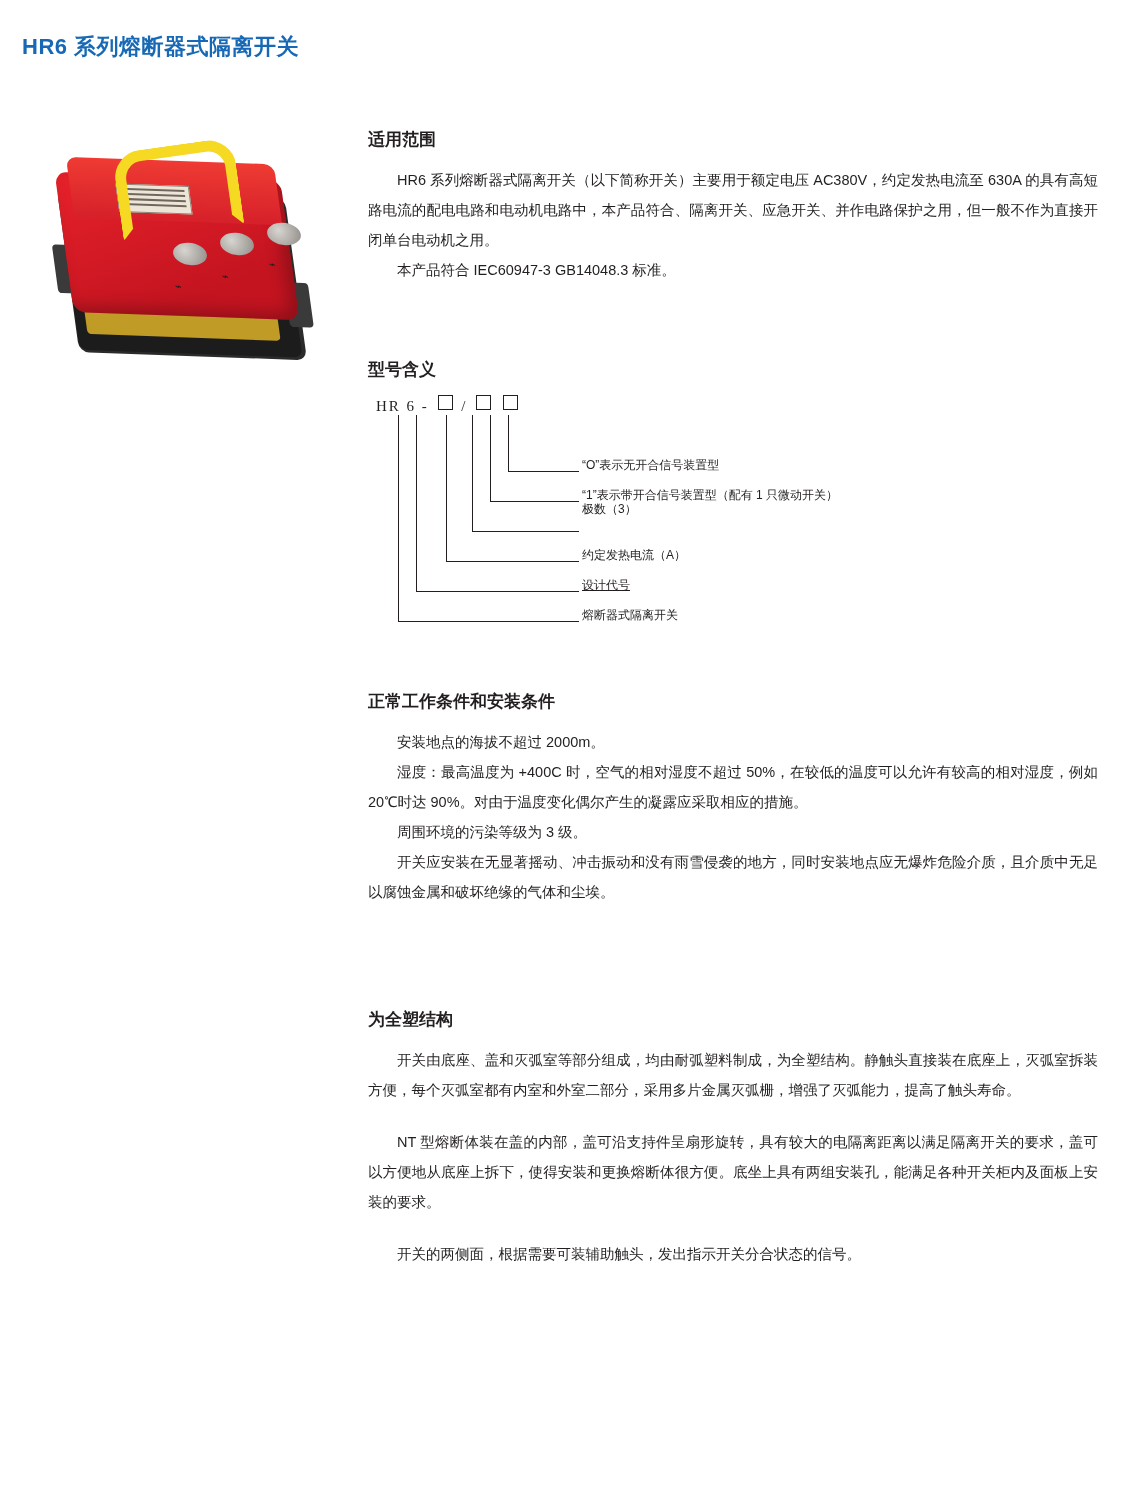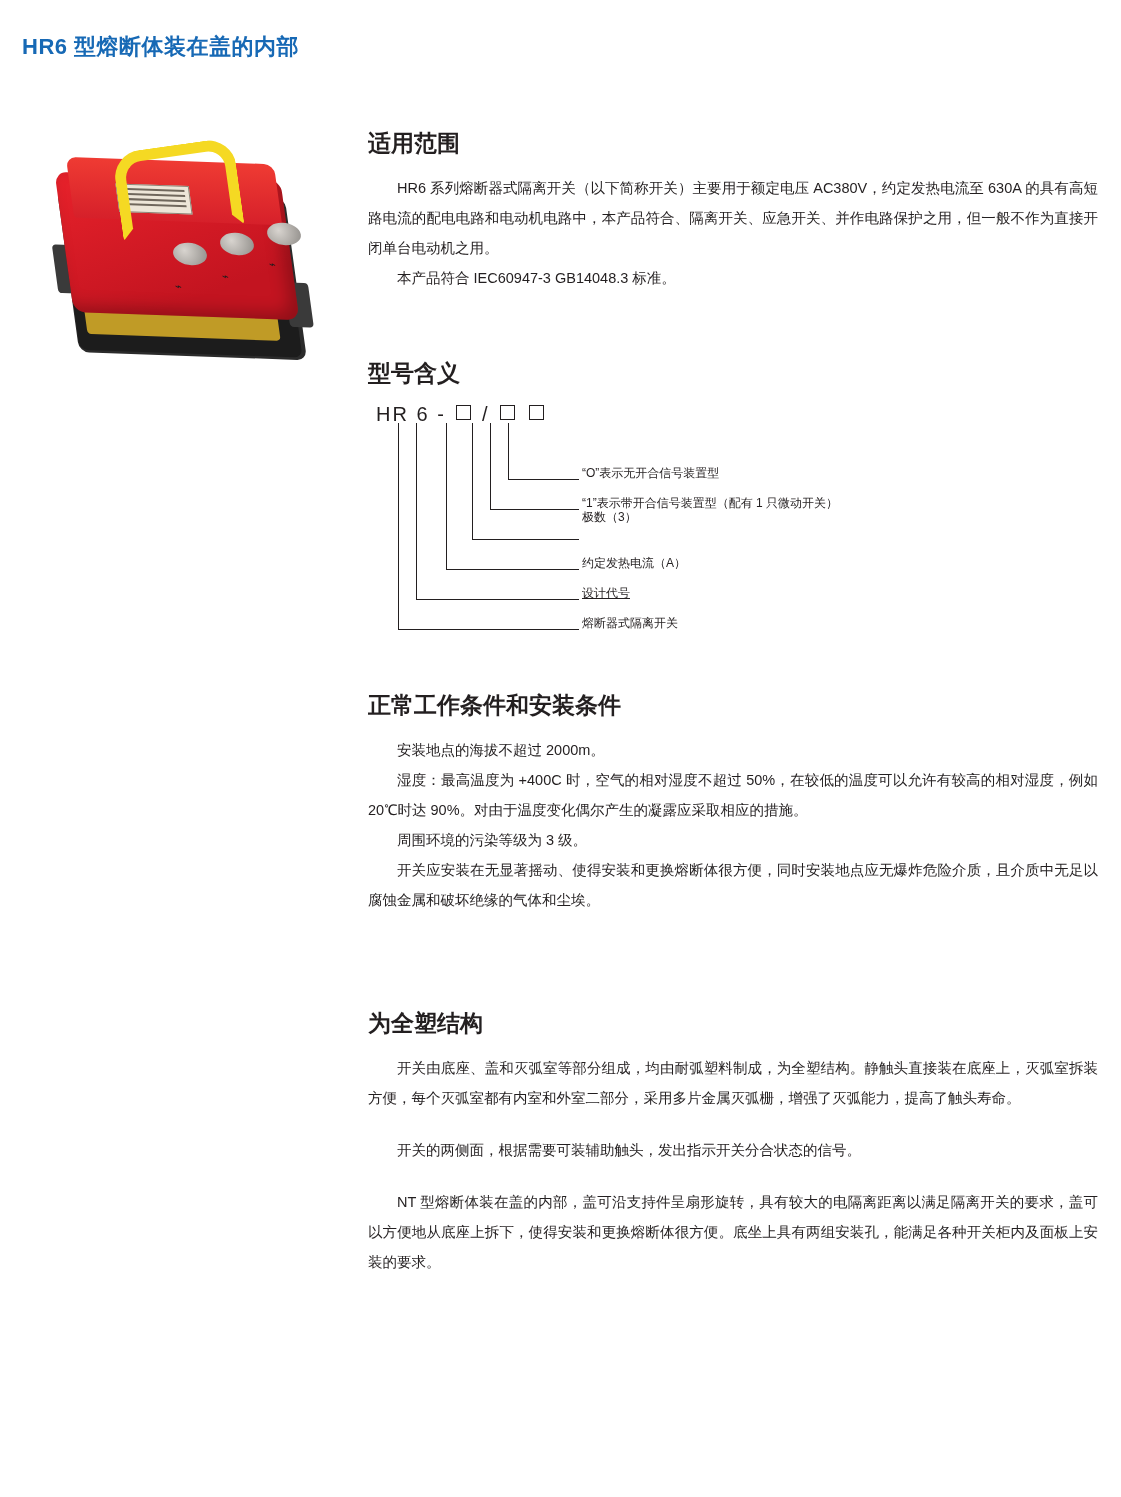--- a/index.html
+++ b/index.html
@@ -145,21 +145,21 @@
     position: absolute;
     left: 232px;
     top: 158px;
     width: 24px;
     height: 44px;
     background: #3a3a3a;
     transform: skewY(10deg) rotate(-8deg);
     border-radius: 4px;
   }
   h2.sec {
-    font-size: 23px;
+    font-size: 17px;
     font-weight: bold;
     margin: 0 0 14px 0;
     color: #231f20;
   }
   p.para {
     font-size: 14.5px;
     line-height: 30px;
     margin: 0;
     text-align: justify;
     text-indent: 2em;
@@ -168,23 +168,24 @@
   
   .model-code {
     position: relative;
     height: 230px;
     margin-top: 6px;
   }
   .code-row {
     position: absolute;
     left: 8px;
     top: 0;
-    font-size: 20px;
+    font-size: 15px;
     letter-spacing: 2px;
     white-space: nowrap;
+    font-family: Liberation Serif, serif;
   }
   .sq {
     display: inline-block;
     width: 13px;
     height: 13px;
     border: 1px solid #231f20;
     margin: 0 3px;
     vertical-align: 1px;
   }
   .lead {
@@ -194,21 +195,21 @@
   }
   .lead-label {
     position: absolute;
     font-size: 12px;
     white-space: nowrap;
   }
 </style>
 </head>
 <body>
 
-<div class="page-title">HR6 型熔断体装在盖的内部</div>
+<div class="page-title">HR6 系列熔断器式隔离开关</div>
 
 <div class="product-figure">
   <div class="side-tab"></div>
   <div class="prod-body"></div>
   <div class="prod-base"></div>
   <div class="prod-base-plate"></div>
   <div class="side-tab2"></div>
   <div class="prod-cover"></div>
   <div class="prod-cover-top"></div>
   <div class="prod-label">
@@ -264,21 +265,21 @@
     <div class="lead" style="left:30px; top:20px; width:180px; height:206px;"></div>
     <div class="lead-label" style="left:214px; top:212px;">熔断器式隔离开关</div>
   </div>
 </div>
 
 <div class="sec-block" style="top:690px;">
   <h2 class="sec">正常工作条件和安装条件</h2>
   <p class="para">安装地点的海拔不超过 2000m。</p>
   <p class="para">湿度：最高温度为 +400C 时，空气的相对湿度不超过 50%，在较低的温度可以允许有较高的相对湿度，例如 20℃时达 90%。对由于温度变化偶尔产生的凝露应采取相应的措施。</p>
   <p class="para">周围环境的污染等级为 3 级。</p>
-  <p class="para">开关应安装在无显著摇动、使得安装和更换熔断体很方便，同时安装地点应无爆炸危险介质，且介质中无足以腐蚀金属和破坏绝缘的气体和尘埃。</p>
+  <p class="para">开关应安装在无显著摇动、冲击振动和没有雨雪侵袭的地方，同时安装地点应无爆炸危险介质，且介质中无足以腐蚀金属和破坏绝缘的气体和尘埃。</p>
 </div>
 
 <div class="sec-block" style="top:1008px;">
   <h2 class="sec">为全塑结构</h2>
   <p class="para">开关由底座、盖和灭弧室等部分组成，均由耐弧塑料制成，为全塑结构。静触头直接装在底座上，灭弧室拆装方便，每个灭弧室都有内室和外室二部分，采用多片金属灭弧栅，增强了灭弧能力，提高了触头寿命。</p>
+  <p class="para" style="margin-top:22px;">NT 型熔断体装在盖的内部，盖可沿支持件呈扇形旋转，具有较大的电隔离距离以满足隔离开关的要求，盖可以方便地从底座上拆下，使得安装和更换熔断体很方便。底坐上具有两组安装孔，能满足各种开关柜内及面板上安装的要求。</p>
   <p class="para" style="margin-top:22px;">开关的两侧面，根据需要可装辅助触头，发出指示开关分合状态的信号。</p>
-  <p class="para" style="margin-top:22px;">NT 型熔断体装在盖的内部，盖可沿支持件呈扇形旋转，具有较大的电隔离距离以满足隔离开关的要求，盖可以方便地从底座上拆下，使得安装和更换熔断体很方便。底坐上具有两组安装孔，能满足各种开关柜内及面板上安装的要求。</p>
 </div>
 
 </body></html>

